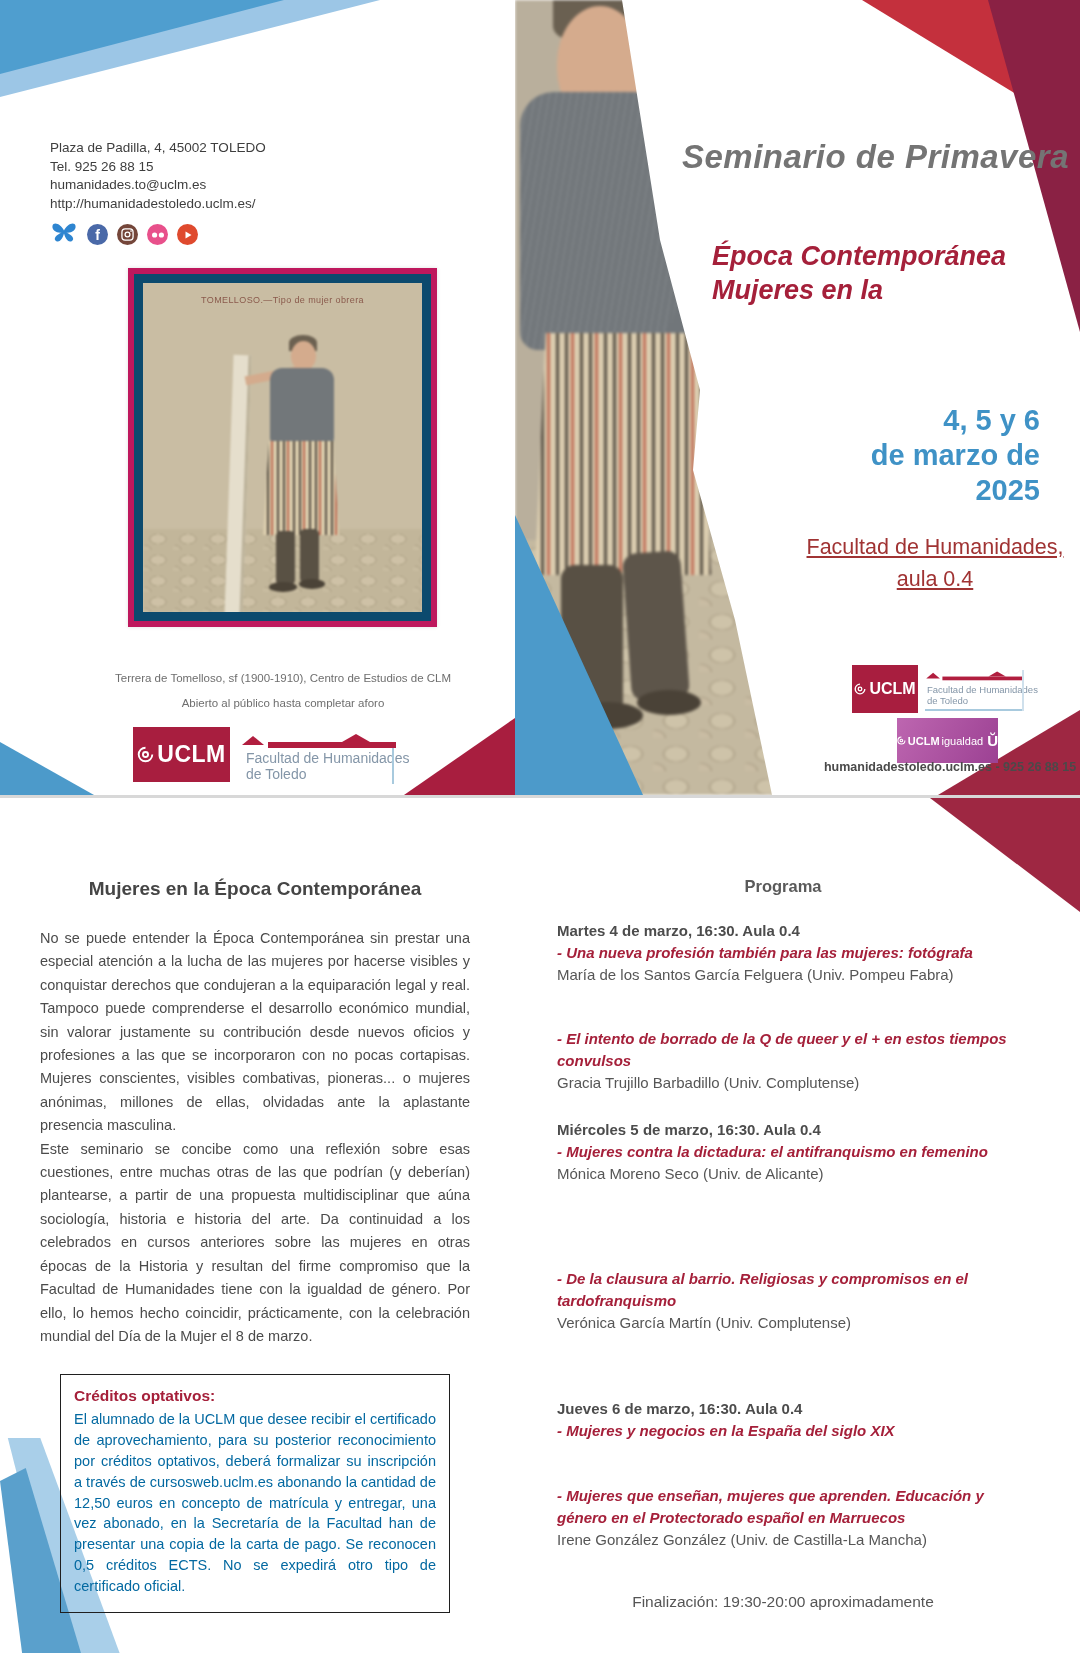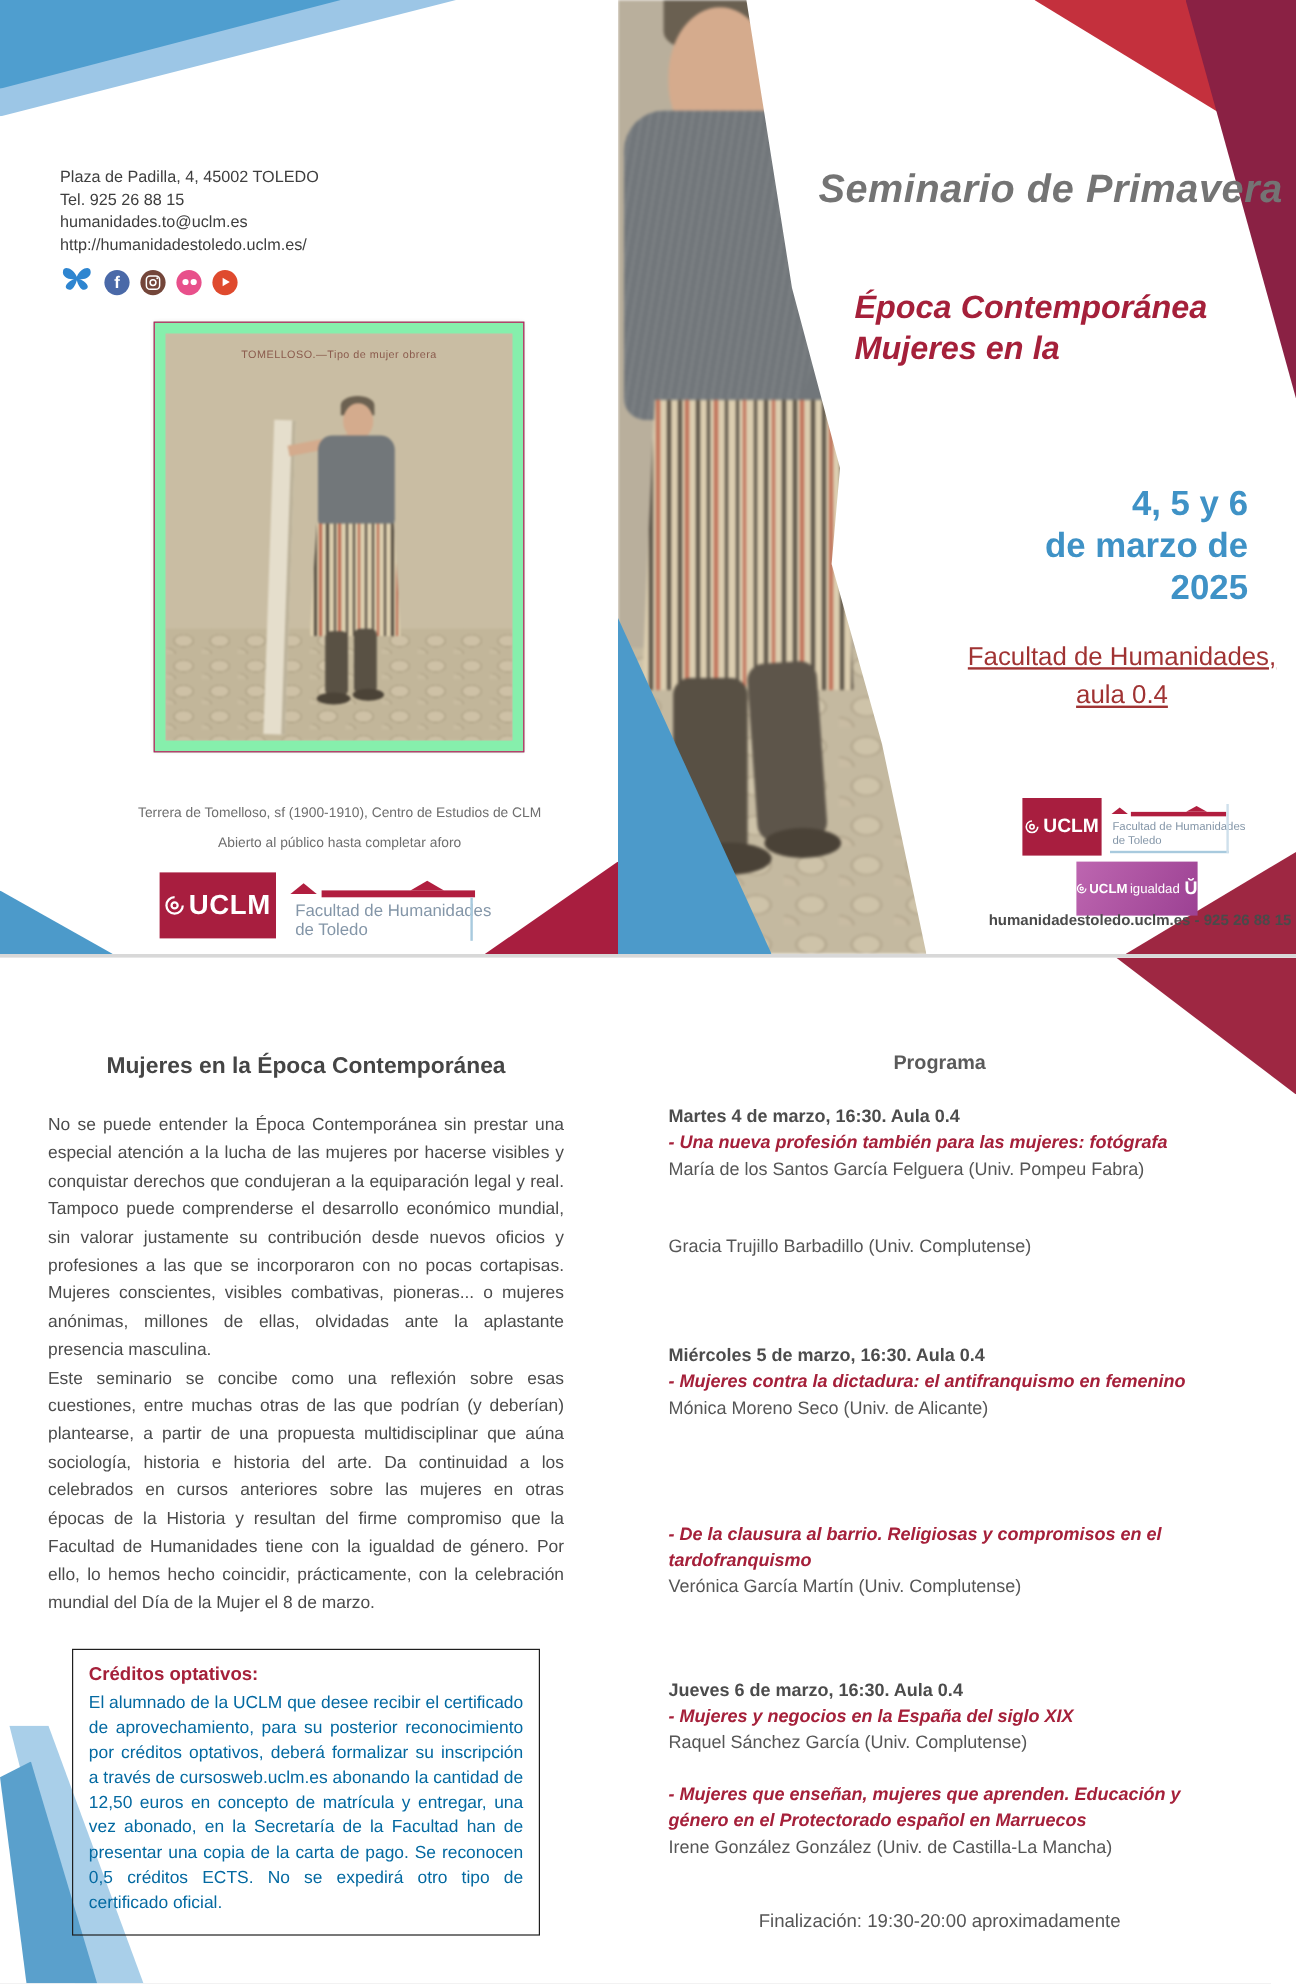--- a/index.html
+++ b/index.html
@@ -26,21 +26,21 @@
   .contact{left:50px;top:139px;font-size:13.5px;line-height:18.6px;color:#3e3e3e;}
   .social{left:50px;top:221px;display:flex;align-items:center;gap:9px;}
   .soc{width:21px;height:21px;border-radius:50%;display:flex;align-items:center;justify-content:center;}
   .soc svg{display:block;}
   .fb{background:#4a69a8;color:#fff;font-weight:bold;font-size:14px;}
   .ig{background:#74463a;}
   .fl{background:#e8508b;}
   .yt{background:#df4a2e;}
 
   
-  .postcard{left:128px;top:268px;width:309px;height:359px;background:#86efac;border:1px solid #be185d;
+  .postcard{left:128px;top:268px;width:309px;height:359px;background:#0c4a6e;border:6px solid #be185d;
             box-shadow:0 0 4px rgba(0,0,0,.12);}
   .pc-photo{position:absolute;left:9px;top:9px;right:9px;bottom:9px;background:#c9c0a9;overflow:hidden;}
   .pc-art{position:absolute;inset:0;filter:blur(1px);}
   .pc-wall{position:absolute;inset:0;background:#c7bea6;}
   .pc-ground{position:absolute;left:0;right:0;top:246px;bottom:0;background-color:#bfb59c;
      background-image:radial-gradient(ellipse 13px 8px at 15px 10px,#cdc3aa 55%,#93896f 63%,transparent 67%),
                       radial-gradient(ellipse 13px 8px at 0 21px,#c6bca3 55%,#93896f 63%,transparent 67%);
      background-size:30px 21px;}
   .pc-post{position:absolute;left:86px;top:72px;width:18px;height:262px;background:#eae6d8;
            border-right:3px solid #b7b09b;transform:rotate(2deg);}
@@ -304,37 +304,37 @@
   </div>
 
   <div class="abs prg-head">Programa</div>
 
   <div class="abs prg" style="left:557px;top:920px">
     <div class="day">Martes 4 de marzo, 16:30. Aula 0.4</div>
     <div class="talk-title">- Una nueva profesión también para las mujeres: fotógrafa</div>
     <div class="speaker">María de los Santos García Felguera (Univ. Pompeu Fabra)</div>
   </div>
   <div class="abs prg" style="left:557px;top:1028px">
+    <div class="talk-title">- El intento de borrado de la Q de queer y el + en estos tiempos convulsos</div>
     <div class="speaker">Gracia Trujillo Barbadillo (Univ. Complutense)</div>
   </div>
 
   <div class="abs prg" style="left:557px;top:1119px">
     <div class="day">Miércoles 5 de marzo, 16:30. Aula 0.4</div>
     <div class="talk-title">- Mujeres contra la dictadura: el antifranquismo en femenino</div>
     <div class="speaker">Mónica Moreno Seco (Univ. de Alicante)</div>
   </div>
   <div class="abs prg" style="left:557px;top:1268px">
     <div class="talk-title">- De la clausura al barrio. Religiosas y compromisos en el tardofranquismo</div>
     <div class="speaker">Verónica García Martín (Univ. Complutense)</div>
   </div>
 
   <div class="abs prg" style="left:557px;top:1398px">
     <div class="day">Jueves 6 de marzo, 16:30. Aula 0.4</div>
     <div class="talk-title">- Mujeres y negocios en la España del siglo XIX</div>
-    <div class="speaker">Raquel Sánchez García (Univ. Complutense)</div>
   </div>
   <div class="abs prg" style="left:557px;top:1485px">
     <div class="talk-title">- Mujeres que enseñan, mujeres que aprenden. Educación y género en el Protectorado español en Marruecos</div>
     <div class="speaker">Irene González González (Univ. de Castilla-La Mancha)</div>
   </div>
 
   <div class="abs closing">Finalización: 19:30-20:00 aproximadamente</div>
 
 </div>
 

